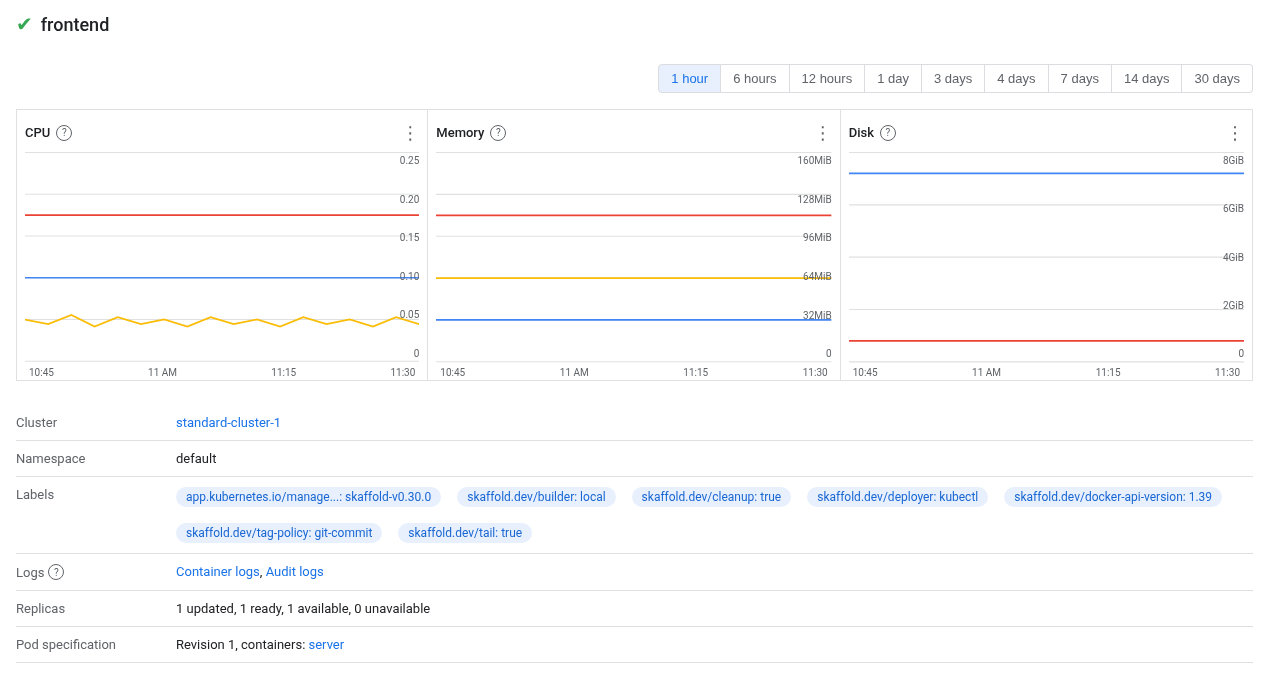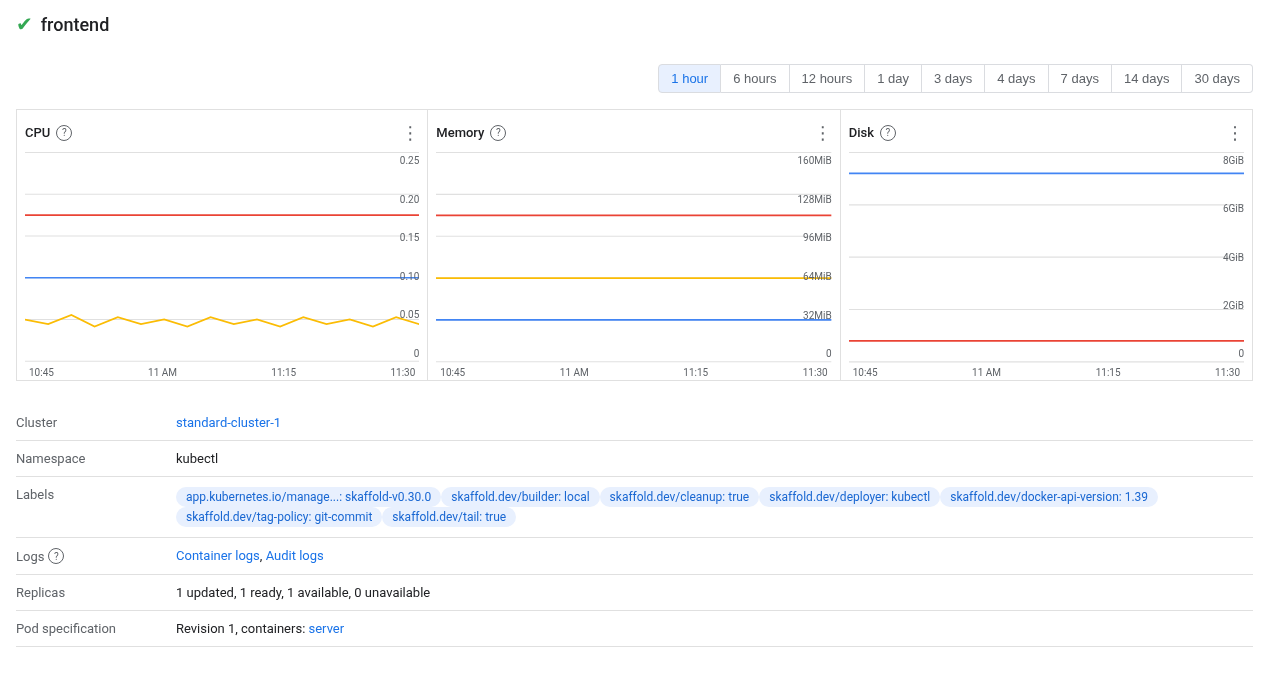--- a/index.html
+++ b/index.html
@@ -33,21 +33,21 @@
     .chart-svg { width: 100%; height: 100%; }
     .y-axis { position: absolute; right: 0; top: 0; height: 100%; display: flex; flex-direction: column; justify-content: space-between; text-align: right; font-size: 10px; color: #5f6368; padding: 4px 0; }
     .x-axis { display: flex; justify-content: space-between; font-size: 10px; color: #5f6368; margin-top: 4px; padding: 0 4px; }
 
     .info-section { margin-top: 8px; }
     .info-row { display: flex; align-items: flex-start; padding: 10px 0; border-bottom: 1px solid #e0e0e0; }
     .info-label { width: 160px; font-size: 13px; color: #5f6368; flex-shrink: 0; display: flex; align-items: center; gap: 4px; }
     .info-value { font-size: 13px; color: #202124; flex: 1; }
     .info-value a { color: #1a73e8; text-decoration: none; }
 
-    .label-chips { display: flex; flex-wrap: wrap; gap: 0; }
+    .label-chips { display: flex; flex-wrap: wrap; gap: 16px; }
     .chip { background: #e8f0fe; color: #1967d2; padding: 3px 10px; border-radius: 12px; font-size: 12px; }
 
     .chart-inner { position: relative; display: flex; }
     .chart-plot { flex: 1; position: relative; }
   </style>
 </head>
 <body>
 
 <div>
 
@@ -205,21 +205,21 @@
         </div>
         <div class="info-value">
           <a href="#">standard-cluster-1</a>
         </div>
       </div>
 
       <div class="info-row">
         <div class="info-label">
           <span>Namespace</span>
         </div>
-        <div class="info-value">kubectl</div>
+        <div class="info-value">default</div>
       </div>
 
       <div class="info-row">
         <div class="info-label">
           <span>Labels</span>
         </div>
         <div class="info-value">
           <div class="label-chips">
             <span class="chip">app.kubernetes.io/manage...: skaffold-v0.30.0</span>
             <span class="chip">skaffold.dev/builder: local</span>

